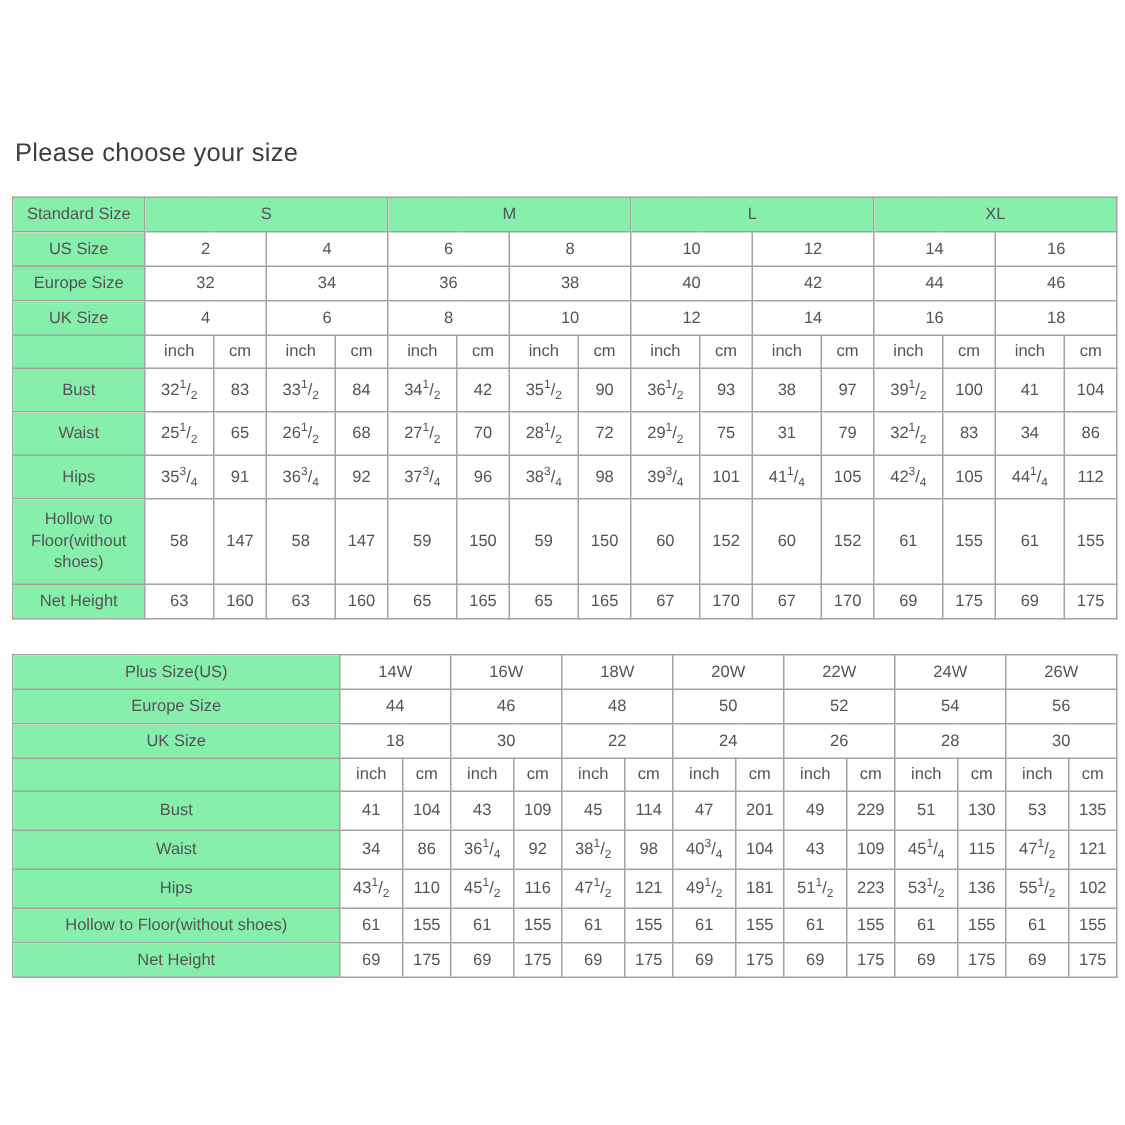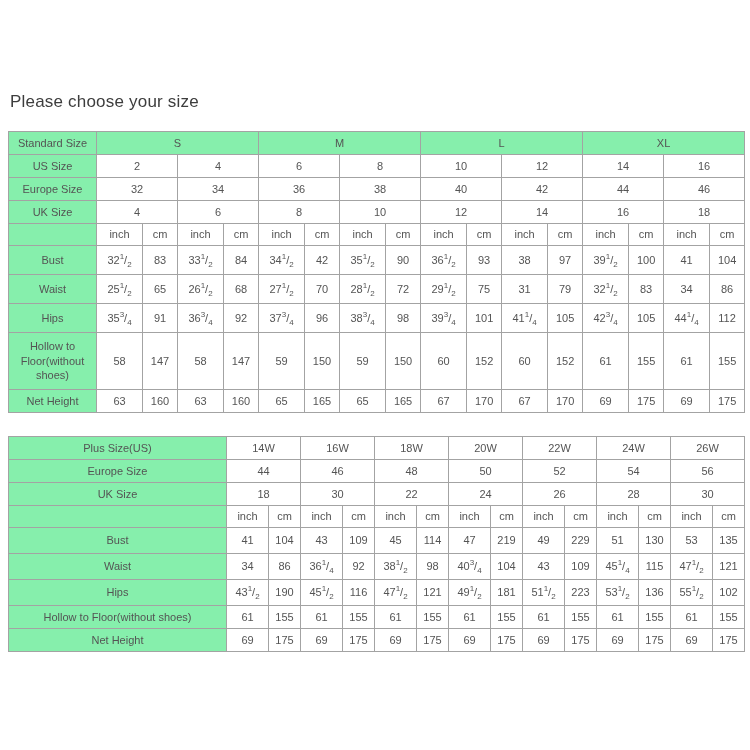--- a/index.html
+++ b/index.html
@@ -300,21 +300,21 @@
         </tr>
         <tr class="r-meas2">
           <td class="hdr">Bust</td>
           <td class="val">41</td>
           <td class="val">104</td>
           <td class="val">43</td>
           <td class="val">109</td>
           <td class="val">45</td>
           <td class="val">114</td>
           <td class="val">47</td>
-          <td class="val">219</td>
+          <td class="val">201</td>
           <td class="val">49</td>
           <td class="val">229</td>
           <td class="val">51</td>
           <td class="val">130</td>
           <td class="val">53</td>
           <td class="val">135</td>
         </tr>
         <tr class="r-meas2">
           <td class="hdr">Waist</td>
           <td class="val">34</td>
@@ -328,21 +328,21 @@
           <td class="val">43</td>
           <td class="val">109</td>
           <td class="val">45<sup>1</sup>/<sub>4</sub></td>
           <td class="val">115</td>
           <td class="val">47<sup>1</sup>/<sub>2</sub></td>
           <td class="val">121</td>
         </tr>
         <tr class="r-meas2">
           <td class="hdr">Hips</td>
           <td class="val">43<sup>1</sup>/<sub>2</sub></td>
-          <td class="val">190</td>
+          <td class="val">110</td>
           <td class="val">45<sup>1</sup>/<sub>2</sub></td>
           <td class="val">116</td>
           <td class="val">47<sup>1</sup>/<sub>2</sub></td>
           <td class="val">121</td>
           <td class="val">49<sup>1</sup>/<sub>2</sub></td>
           <td class="val">181</td>
           <td class="val">51<sup>1</sup>/<sub>2</sub></td>
           <td class="val">223</td>
           <td class="val">53<sup>1</sup>/<sub>2</sub></td>
           <td class="val">136</td>

